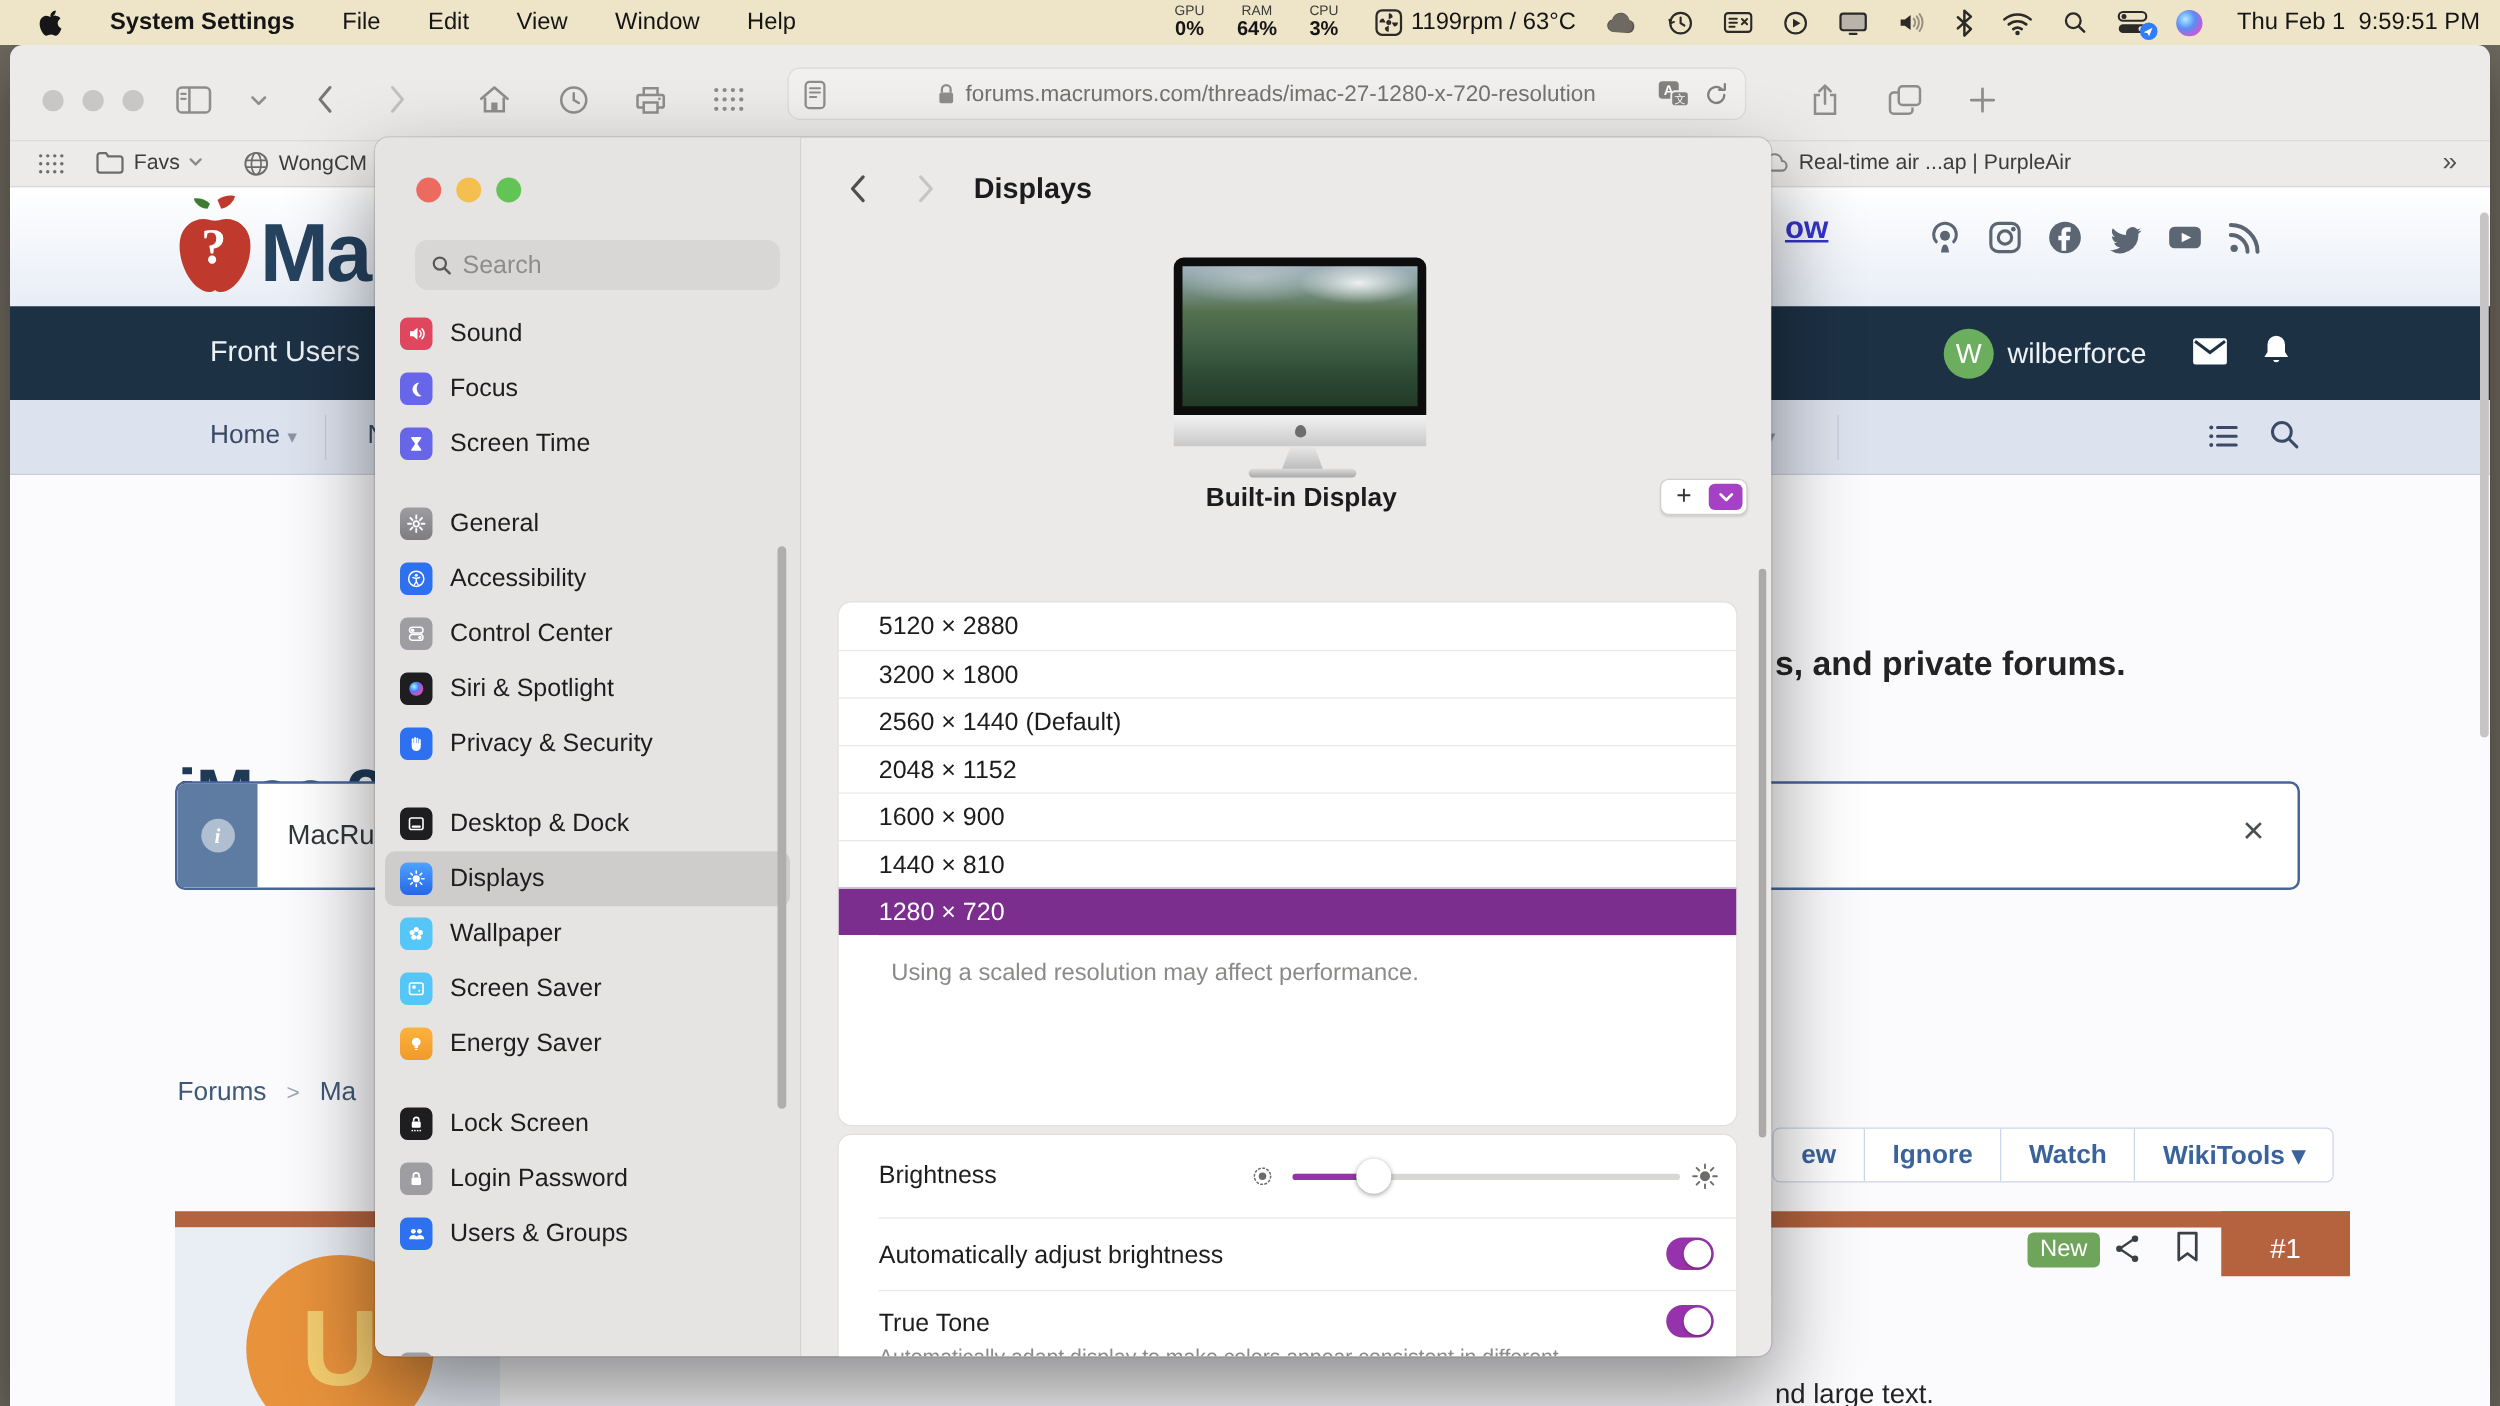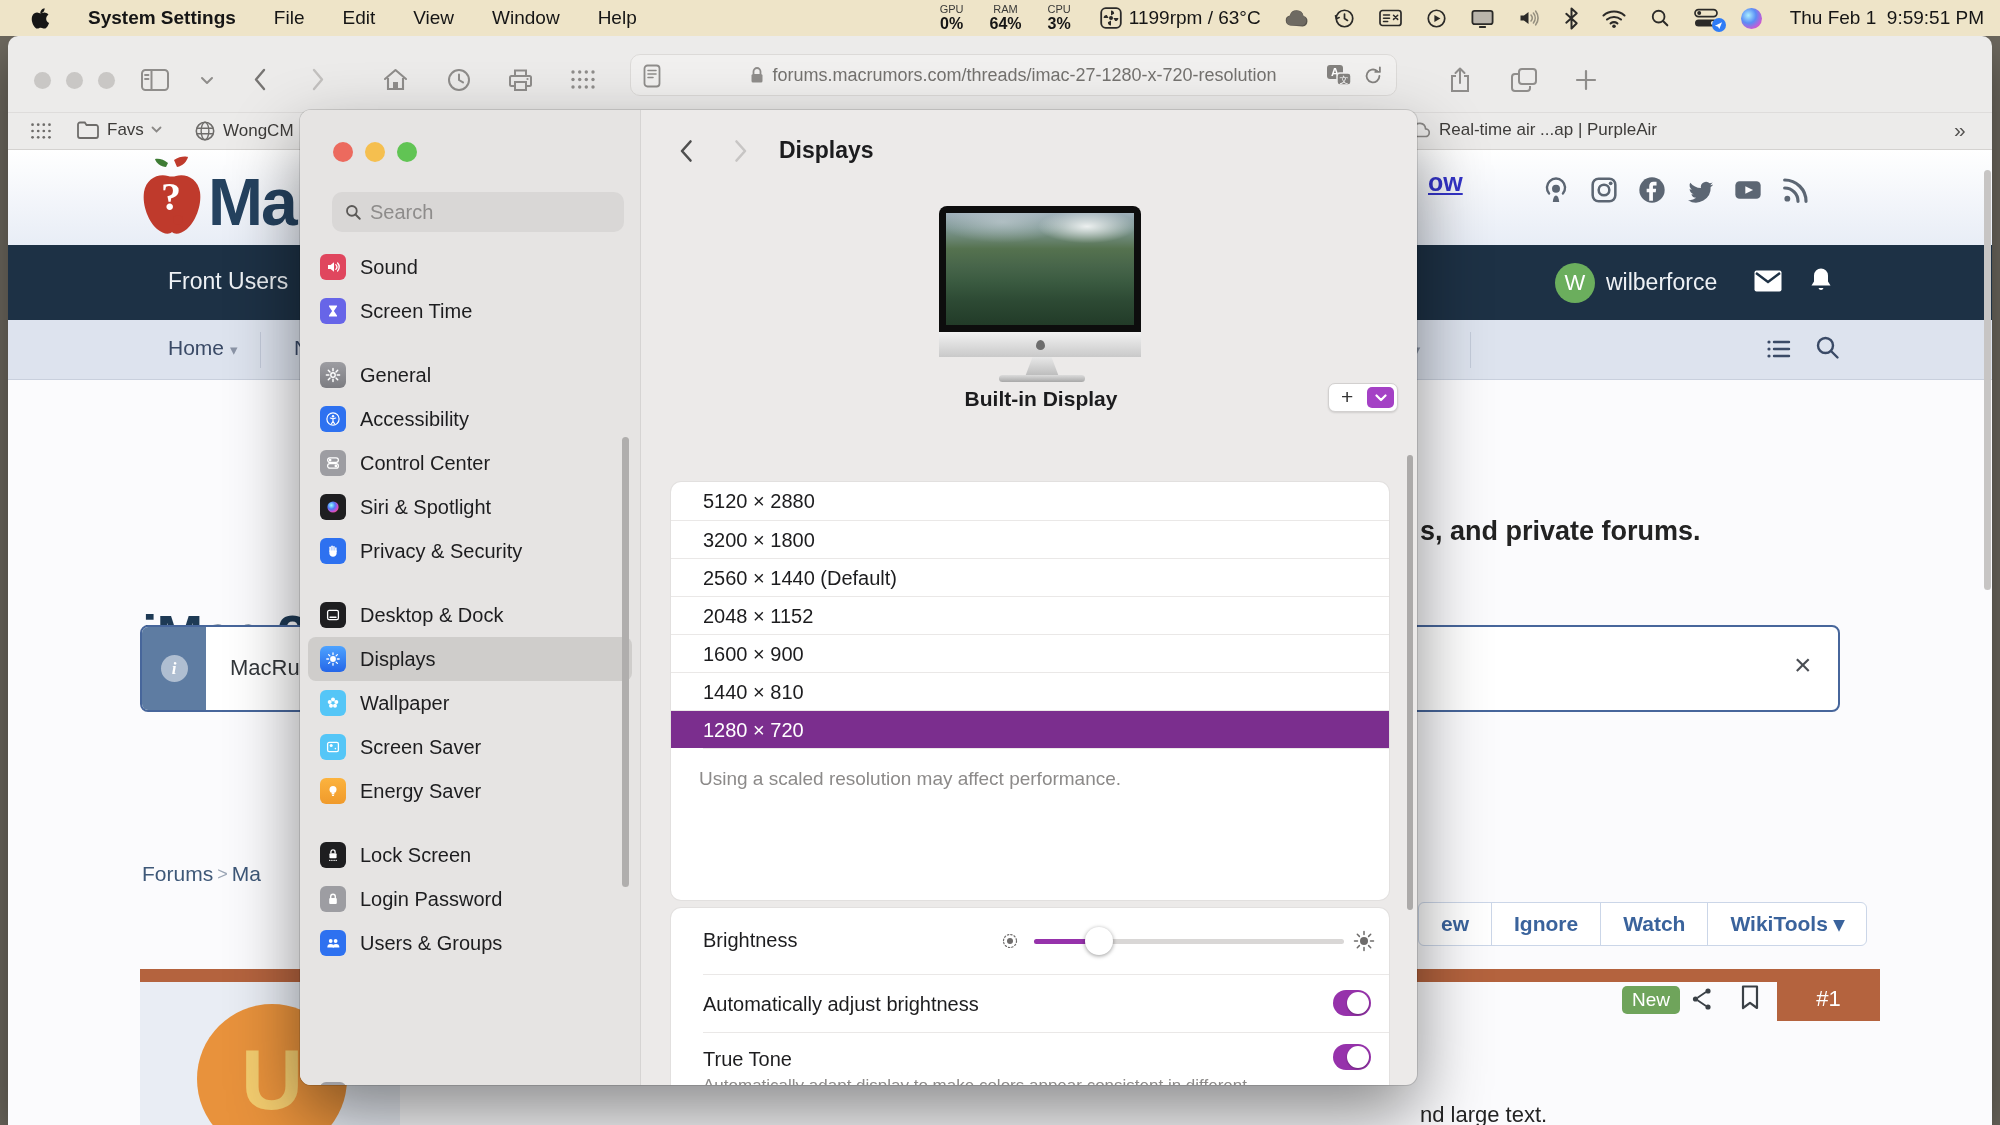--- a/index.html
+++ b/index.html
@@ -471,21 +471,21 @@
       </span>
 
       <div id="infobox">
         <div id="infobox-left">
           <span id="info-circle">i</span>
         </div>
         <span class="abs" style="left:88px;top:28px;font-size:22px;color:#33373b">MacRu</span>
         <span class="abs" style="left:1652px;top:23px;font-size:30px;color:#4a4e54;line-height:1">×</span>
       </div>
 
-      <span class="abs" style="left:134px;top:712px;font-size:21px;color:#3e5878;display:flex;gap:4px;align-items:center">
+      <span class="abs" style="left:134px;top:712px;font-size:21px;color:#3e5878;display:flex;gap:16px;align-items:center">
         <span>Forums</span>
         <span style="color:#9aa5b5;font-size:18px">&gt;</span>
         <span>Ma</span>
       </span>
 
       <div id="btn-group">
           <span class="tbtn">ew</span>
           <span class="tbtn">Ignore</span>
           <span class="tbtn">Watch</span>
           <span class="tbtn">WikiTools ▾</span>
@@ -542,20 +542,28 @@
                 <svg width="16" height="16" viewBox="0 0 16 16">
                   <path d="M3 6h2.6L9 3.2v9.6L5.6 10H3z" fill="#fff"></path>
                   <path d="M10.8 5.6a3.4 3.4 0 010 4.8M12.6 4a5.8 5.8 0 010 8" stroke="#fff" stroke-width="1.3" fill="none" stroke-linecap="round"></path>
                 </svg>
               </span>
               <span>Sound</span>
             </div>
             <div class="sbrow">
               <span class="sic" style="background: rgb(103, 101, 232);">
                 <svg width="16" height="16" viewBox="0 0 16 16">
+                  <path d="M10.5 2.9a5.6 5.6 0 101.9 10.9A6.6 6.6 0 0110.5 2.9z" fill="#fff"></path>
+                </svg>
+              </span>
+              <span>Focus</span>
+            </div>
+            <div class="sbrow">
+              <span class="sic" style="background: rgb(103, 101, 232);">
+                <svg width="16" height="16" viewBox="0 0 16 16">
                   <path d="M4 2.5h8v1L8.9 8 12 12.5v1H4v-1L7.1 8 4 3.5z" fill="#fff"></path>
                 </svg>
               </span>
               <span>Screen Time</span>
             </div>
           </div>
           <div class="sbgroup">
             <div class="sbrow">
               <span class="sic" style="background: linear-gradient(rgb(157, 157, 162), rgb(124, 124, 129));">
                 <svg width="16" height="16" viewBox="0 0 16 16">
@@ -764,21 +772,21 @@
         <div id="res-list">
             <div class="resrow">5120 × 2880</div>
             <div class="resrow">3200 × 1800</div>
             <div class="resrow">2560 × 1440 (Default)</div>
             <div class="resrow">2048 × 1152</div>
             <div class="resrow">1600 × 900</div>
             <div class="resrow">1440 × 810</div>
             <div class="resrow sel">1280 × 720</div>
           </div>
         <div class="divline" style="position:relative;left:0;margin-left:32px"></div>
-        <div style="display:flex;align-items:center;height:60px;padding-left:28px" class="note">Using a scaled resolution may affect performance.</div>
+        <div style="display:flex;align-items:center;height:60px;padding-left:42px" class="note">Using a scaled resolution may affect performance.</div>
       </div>
 
       <div class="card" style="left:30px;top:798px;width:718px;height:280px">
         <span class="setrow-label" style="top:21px">Brightness</span>
         <span class="abs" style="left:330px;top:24px">
           <svg width="18" height="18" viewBox="0 0 18 18">
               <circle cx="9" cy="9" r="3" fill="#6e6c6b"></circle>
               <g stroke="#6e6c6b" stroke-width="1.2" stroke-linecap="round" stroke-dasharray="1.4 2">
                 <circle cx="9" cy="9" r="6.5" fill="none"></circle>
               </g>

